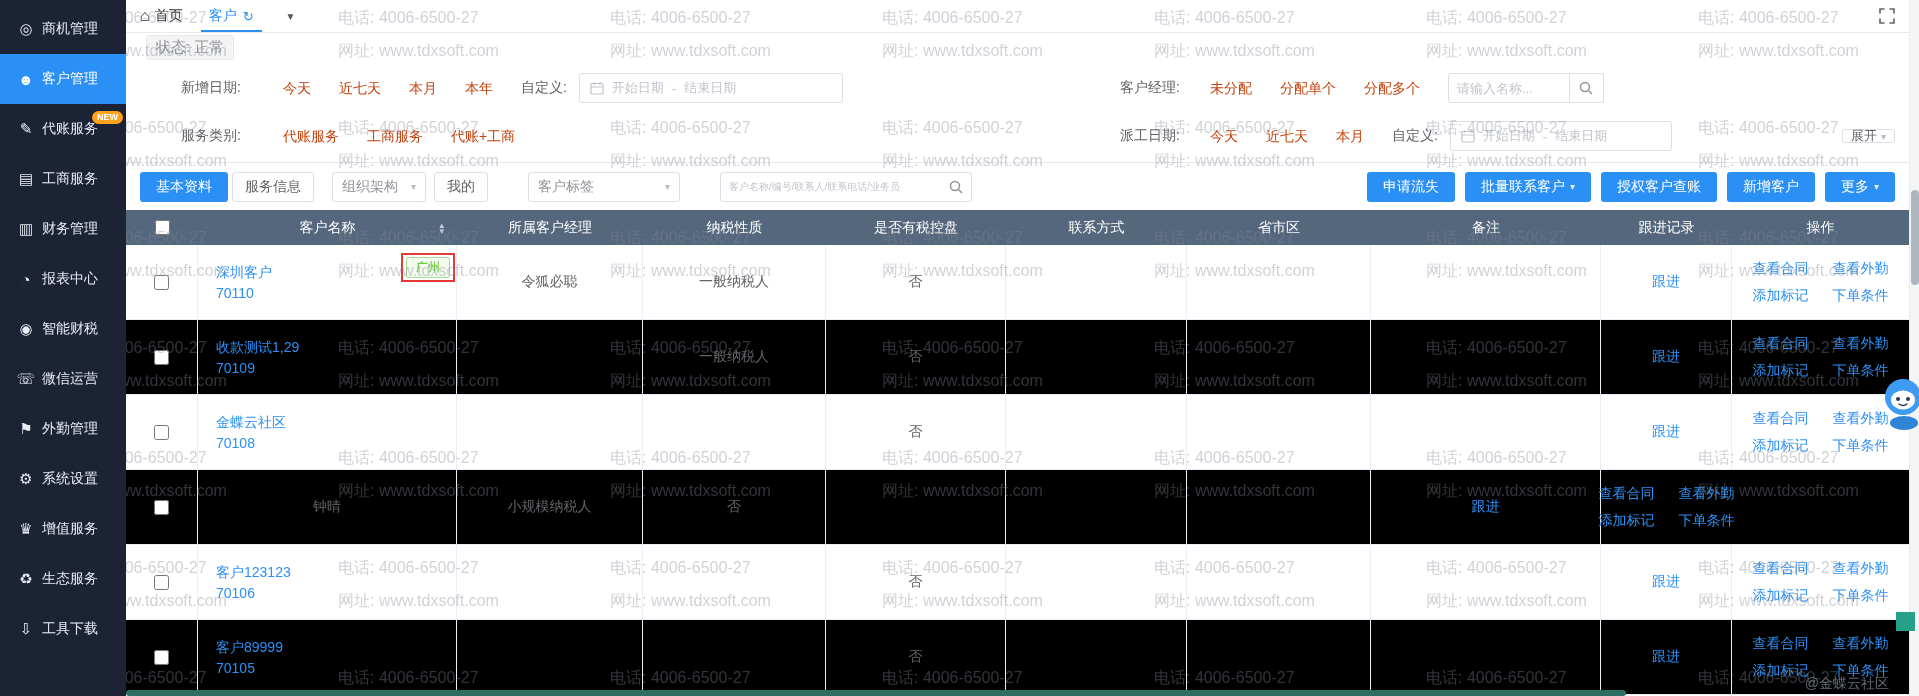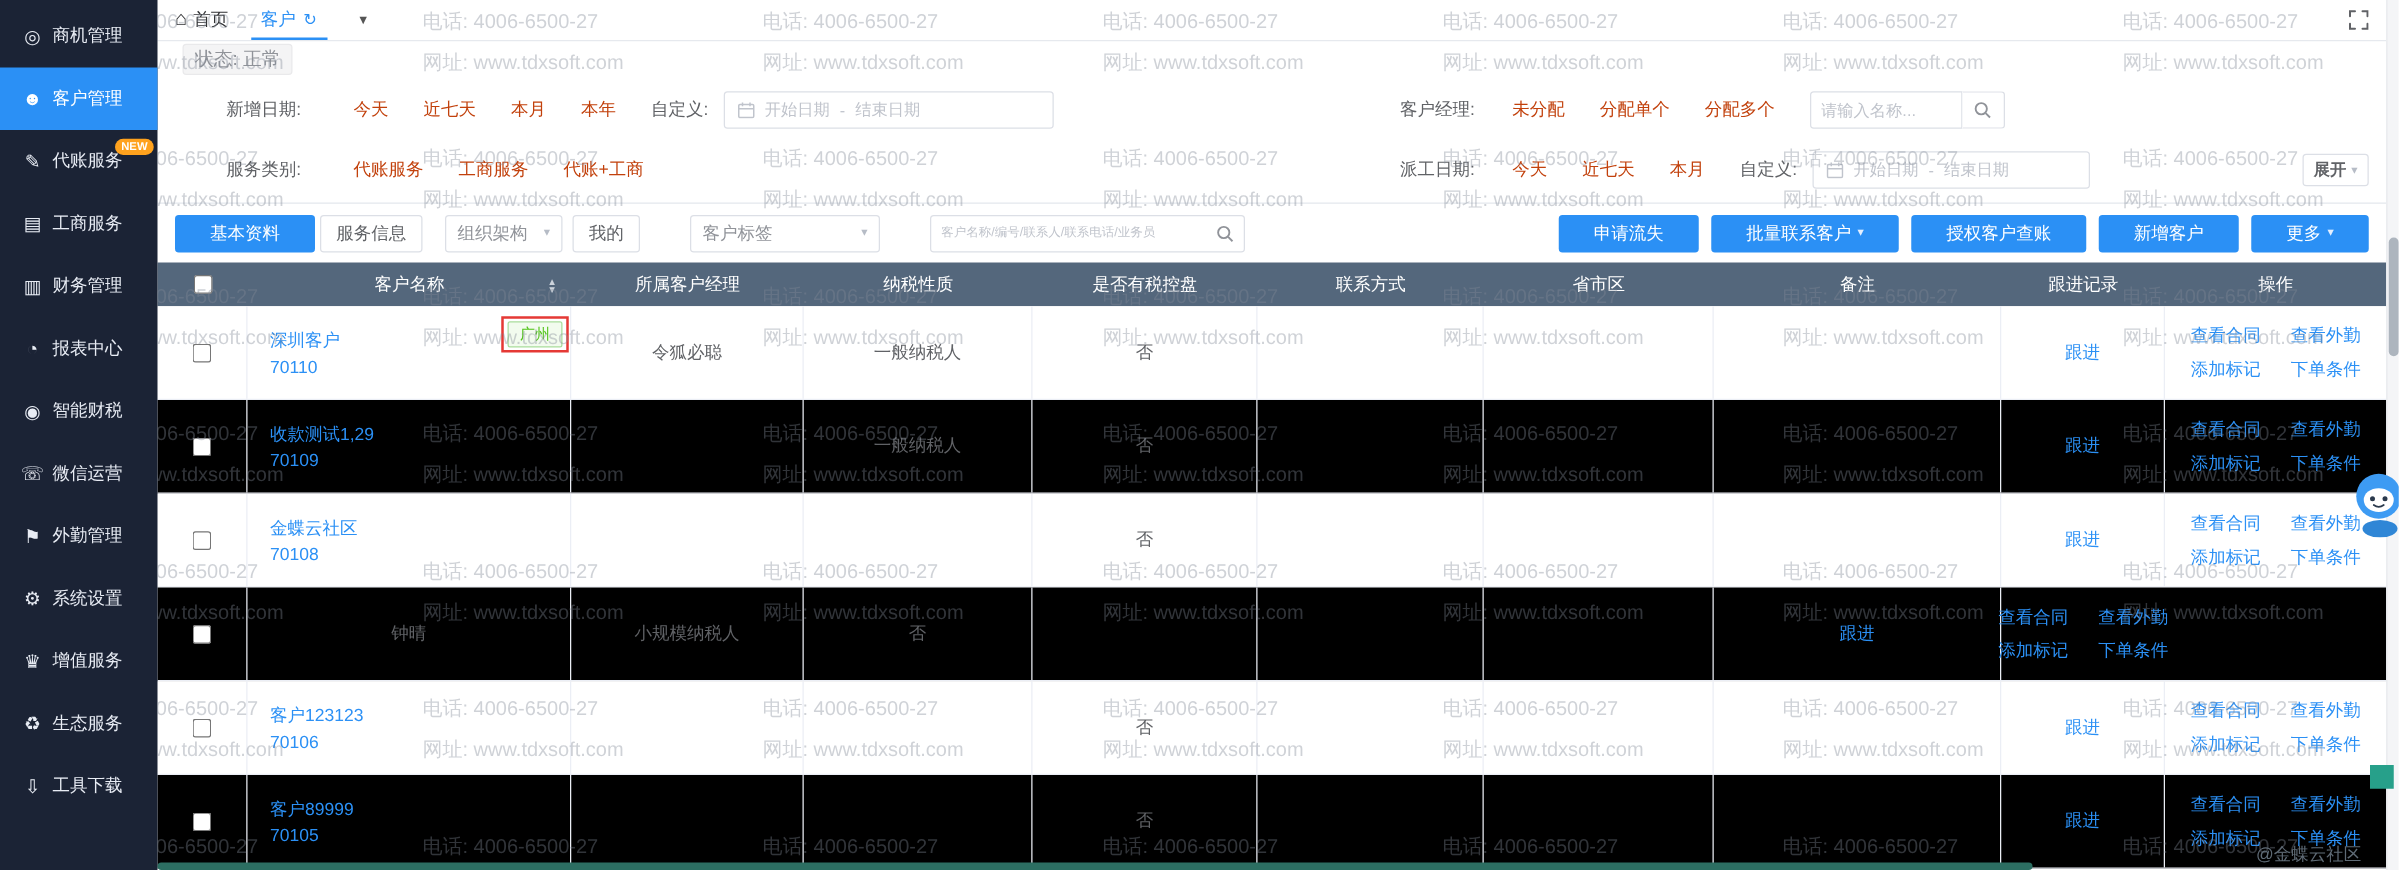--- a/index.html
+++ b/index.html
@@ -51,25 +51,25 @@
   .filter-col.right .f-label{margin-right:30px;}
   .f-opt{color:#c2410c;font-size:14px;margin-right:28px;cursor:pointer;white-space:nowrap;}
   .f-custom{color:var(--text2);font-size:14px;margin-right:12px;white-space:nowrap;}
   .date-group{border:1px solid #dcdfe6;border-radius:3px;height:30px;display:inline-flex;align-items:center;padding:0 10px;gap:8px;color:var(--placeholder);font-size:13px;background:#fff;cursor:pointer;}
   .date-group.w-left{width:264px;}
   .date-group.w-right{width:222px;}
   .date-sep{color:var(--placeholder);}
   .mini-input{border:1px solid #dcdfe6;border-radius:3px 0 0 3px;height:30px;width:122px;padding:0 8px;font-size:13px;outline:none;color:var(--text);}
   .mini-input::placeholder{color:var(--placeholder);}
   .search-btn{height:30px;width:34px;border:1px solid #dcdfe6;border-left:none;border-radius:0 3px 3px 0;background:#fff;display:inline-flex;align-items:center;justify-content:center;cursor:pointer;}
-  .expand-btn{margin-left:auto;border:1px solid #dcdfe6;border-radius:3px;height:26px;padding:0 8px;display:inline-flex;align-items:center;gap:4px;font-size:13px;color:var(--text2);background:#fff;cursor:pointer;font-weight:bold;}
+  .expand-btn{margin-left:auto;border:1px solid #dcdfe6;border-radius:3px;height:14px;padding:0 8px;display:inline-flex;align-items:center;gap:4px;font-size:13px;color:var(--text2);background:#fff;cursor:pointer;}
   .caret{color:#b6bcc6;font-size:10px;}
 
   .toolbar{height:47px;flex:0 0 47px;display:flex;align-items:center;padding:0 14px;}
-  .btn-blue{background:var(--accent);color:#fff;border:none;border-radius:3px;height:30px;padding:0 28px;font-size:14px;display:inline-flex;align-items:center;gap:5px;cursor:pointer;white-space:nowrap;}
+  .btn-blue{background:var(--accent);color:#fff;border:none;border-radius:3px;height:30px;padding:0 16px;font-size:14px;display:inline-flex;align-items:center;gap:5px;cursor:pointer;white-space:nowrap;}
   .btn-blue .caret{color:#e3efff;}
   .btn-plain{background:#fff;color:var(--text2);border:1px solid #dcdfe6;border-radius:3px;height:30px;padding:0 12px;font-size:14px;display:inline-flex;align-items:center;cursor:pointer;white-space:nowrap;}
   .view-tabs{display:flex;gap:4px;margin-right:18px;}
   .select{border:1px solid #dcdfe6;border-radius:3px;height:30px;display:inline-flex;align-items:center;justify-content:space-between;padding:0 9px;color:var(--text3);font-size:14px;cursor:pointer;background:#fff;}
   .sel-org{width:94px;margin-right:8px;}
   .btn-mine{margin-right:40px;}
   .sel-tag{width:152px;margin-right:40px;}
   .search-box{border:1px solid #dcdfe6;border-radius:3px;height:30px;width:252px;display:flex;align-items:center;padding:0 8px;gap:6px;background:#fff;}
   .search-box input{border:none;outline:none;flex:1;font-size:10px;color:var(--text);min-width:0;background:transparent;}
   .search-box input::placeholder{color:var(--placeholder);}

